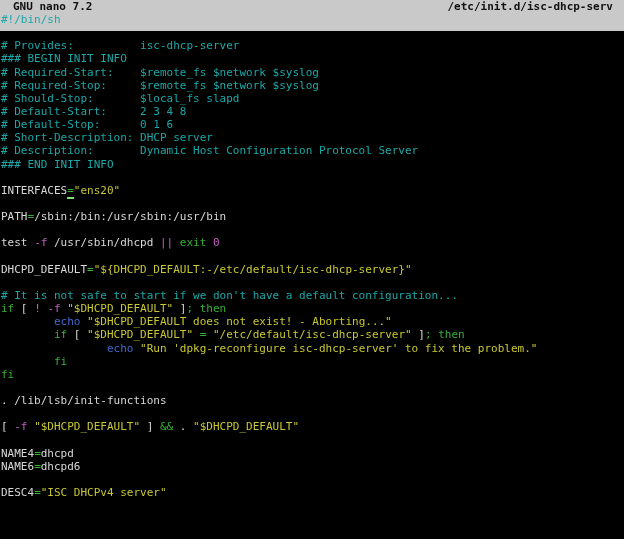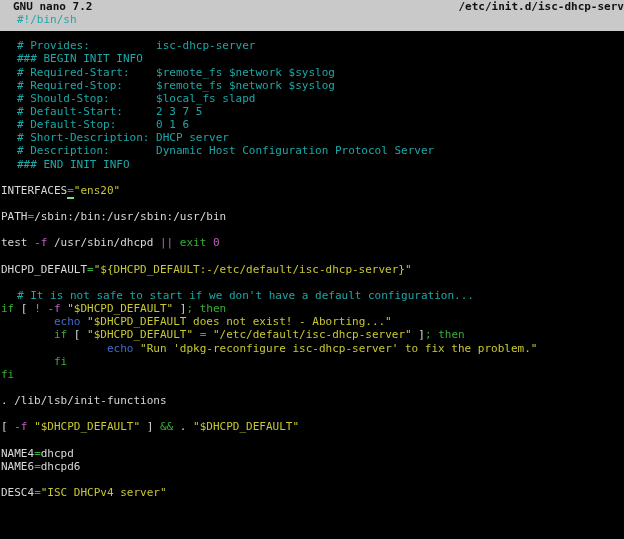--- a/index.html
+++ b/index.html
@@ -17,33 +17,33 @@
     background:var(--titlebar_bg,#c9c9c9);
     color:var(--titlebar_fg,#111);
     display:flex;
     justify-content:space-between;
     align-items:flex-start;
     white-space:pre;
     overflow:hidden;
     font-weight:bold;
   }
   .titlebar .app{padding-left:13px;}
-  .titlebar .path{padding-right:0;}
+  .titlebar .path{padding-right:11px;}
   .editor{
     position:absolute;
     top:13px;left:1px;right:0;bottom:0;
     overflow:hidden;
   }
   .line{
     white-space:pre;
     height:13.15px;
     color:var(--fg,#d8d8d8);
   }
   .c-default{color:var(--fg,#d8d8d8);}
-  .c-comment{color:var(--comment,#1ba8a8);padding-left:16px;}
+  .c-comment{color:var(--comment,#1ba8a8);}
   .c-string{color:var(--string,#c8c832);}
   .c-keyword{color:var(--keyword,#36b036);}
   .c-option{color:var(--option,#c060c0);}
   .c-command{color:var(--command,#4169d1);}
   .cursor{
     border-bottom:2px solid var(--cursor,#7ae07a);
   }
 </style>
 </head>
 <body>
@@ -54,21 +54,21 @@
     <span class="path">/etc/init.d/isc-dhcp-serv</span>
   </div>
   <div class="editor">
       <div class="line"><span class="c-comment">#!/bin/sh</span></div>
       <div class="line"></div>
       <div class="line"><span class="c-comment"># Provides:          isc-dhcp-server</span></div>
       <div class="line"><span class="c-comment">### BEGIN INIT INFO</span></div>
       <div class="line"><span class="c-comment"># Required-Start:    $remote_fs $network $syslog</span></div>
       <div class="line"><span class="c-comment"># Required-Stop:     $remote_fs $network $syslog</span></div>
       <div class="line"><span class="c-comment"># Should-Stop:       $local_fs slapd</span></div>
-      <div class="line"><span class="c-comment"># Default-Start:     2 3 7 5</span></div>
+      <div class="line"><span class="c-comment"># Default-Start:     2 3 4 8</span></div>
       <div class="line"><span class="c-comment"># Default-Stop:      0 1 6</span></div>
       <div class="line"><span class="c-comment"># Short-Description: DHCP server</span></div>
       <div class="line"><span class="c-comment"># Description:       Dynamic Host Configuration Protocol Server</span></div>
       <div class="line"><span class="c-comment">### END INIT INFO</span></div>
       <div class="line"></div>
       <div class="line"><span class="c-default">INTERFACES</span><span class="c-keyword cursor">=</span><span class="c-string">"ens20"</span></div>
       <div class="line"></div>
       <div class="line"><span class="c-default">PATH</span><span class="c-keyword">=</span><span class="c-default">/sbin:/bin:/usr/sbin:/usr/bin</span></div>
       <div class="line"></div>
       <div class="line"><span class="c-default">test </span><span class="c-option">-f</span><span class="c-default"> /usr/sbin/dhcpd </span><span class="c-option">||</span><span class="c-default"> </span><span class="c-keyword">exit</span><span class="c-default"> </span><span class="c-option">0</span></div>

